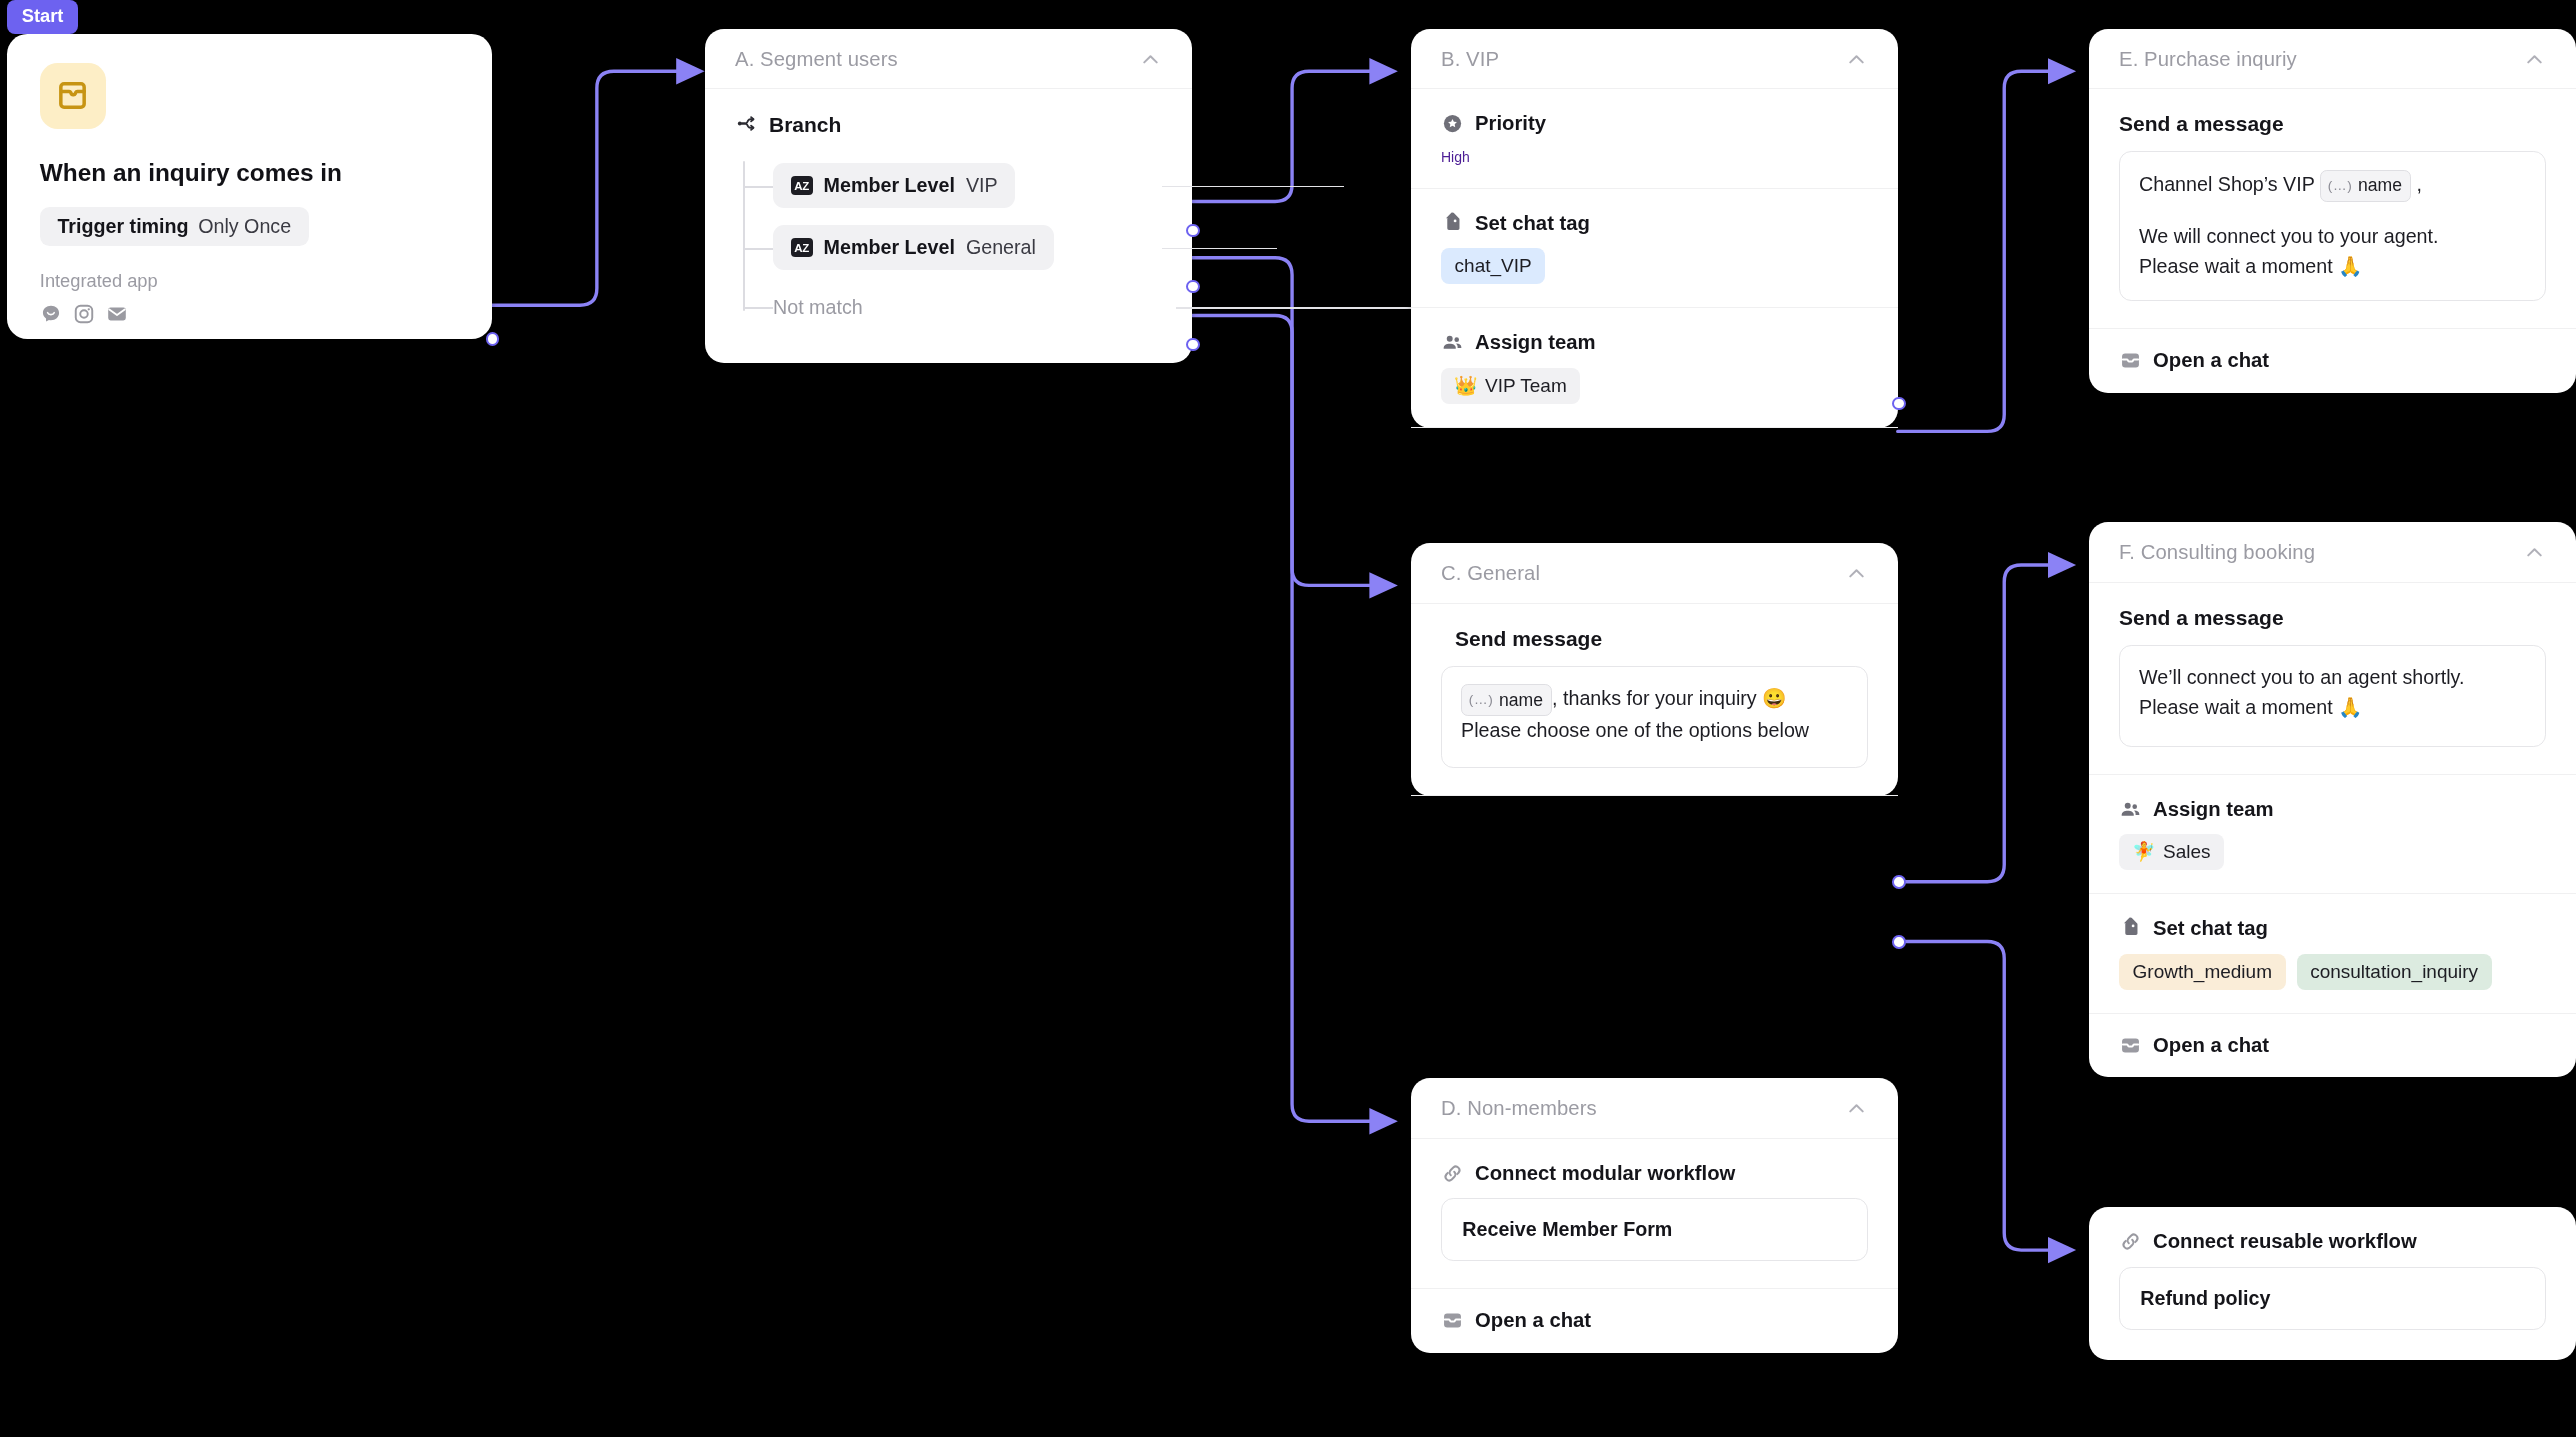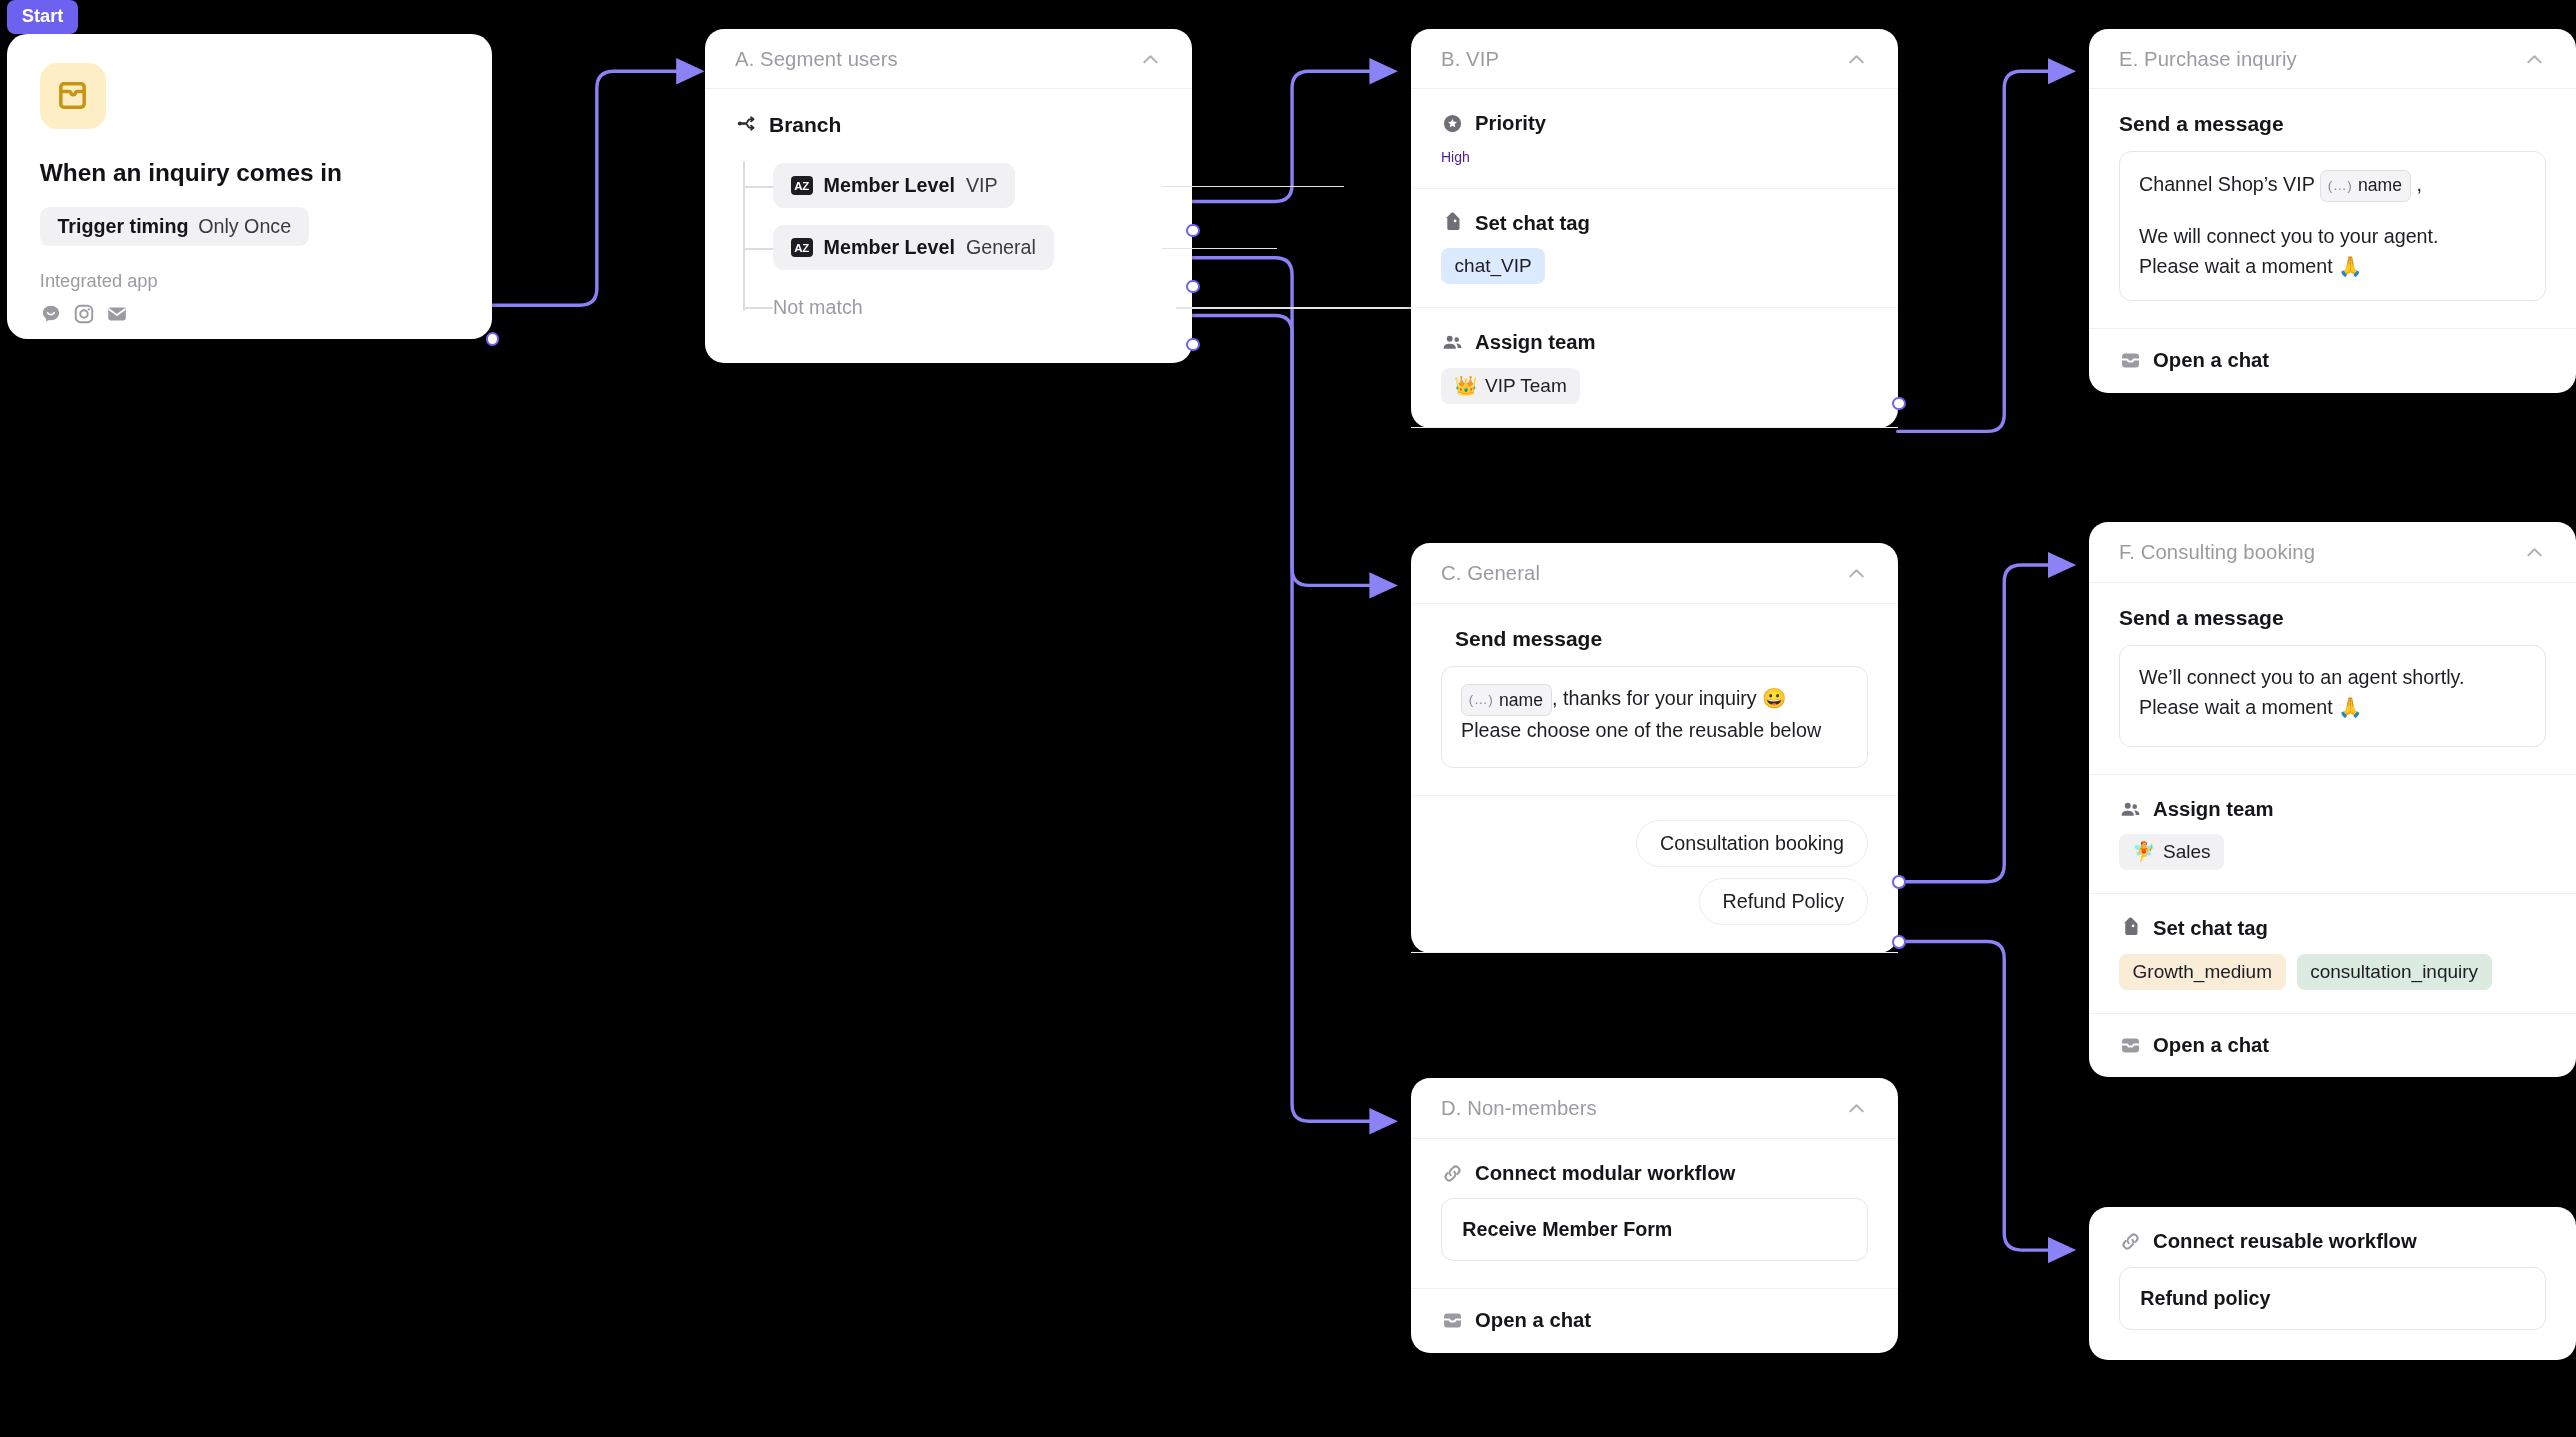--- a/index.html
+++ b/index.html
@@ -360,27 +360,21 @@
     </div>
     <div class="section" style="padding-bottom:27px;">
       <div class="sec-title lg" style="margin-bottom:15px;margin-left:14px;">Send message</div>
       <div class="msgbox" style="min-height:102px;">
         <span class="ln">
           <span class="varchip">
             <span class="dots">(…)</span>
             <span>name</span>
           </span><span>, thanks for your inquiry 😀</span>
         </span>
-        <span class="ln">Please choose one of the reusable below</span>
-      </div>
-    </div>
-    <div class="section" style="padding-top:24.4px; padding-bottom:27px;">
-      <div class="opt-wrap">
-        <span class="optbtn">Consultation booking</span>
-        <span class="optbtn">Refund Policy</span>
+        <span class="ln">Please choose one of the options below</span>
       </div>
     </div>
     <div class="handle" style="right:-7.5px; top:332px;"></div>
     <div class="handle" style="right:-7.5px; top:392px;"></div>
   </div>
 
   <div class="node" id="node-d">
     <div class="node-head">
       <span class="node-title">D. Non-members</span>
       <span class="chev">

